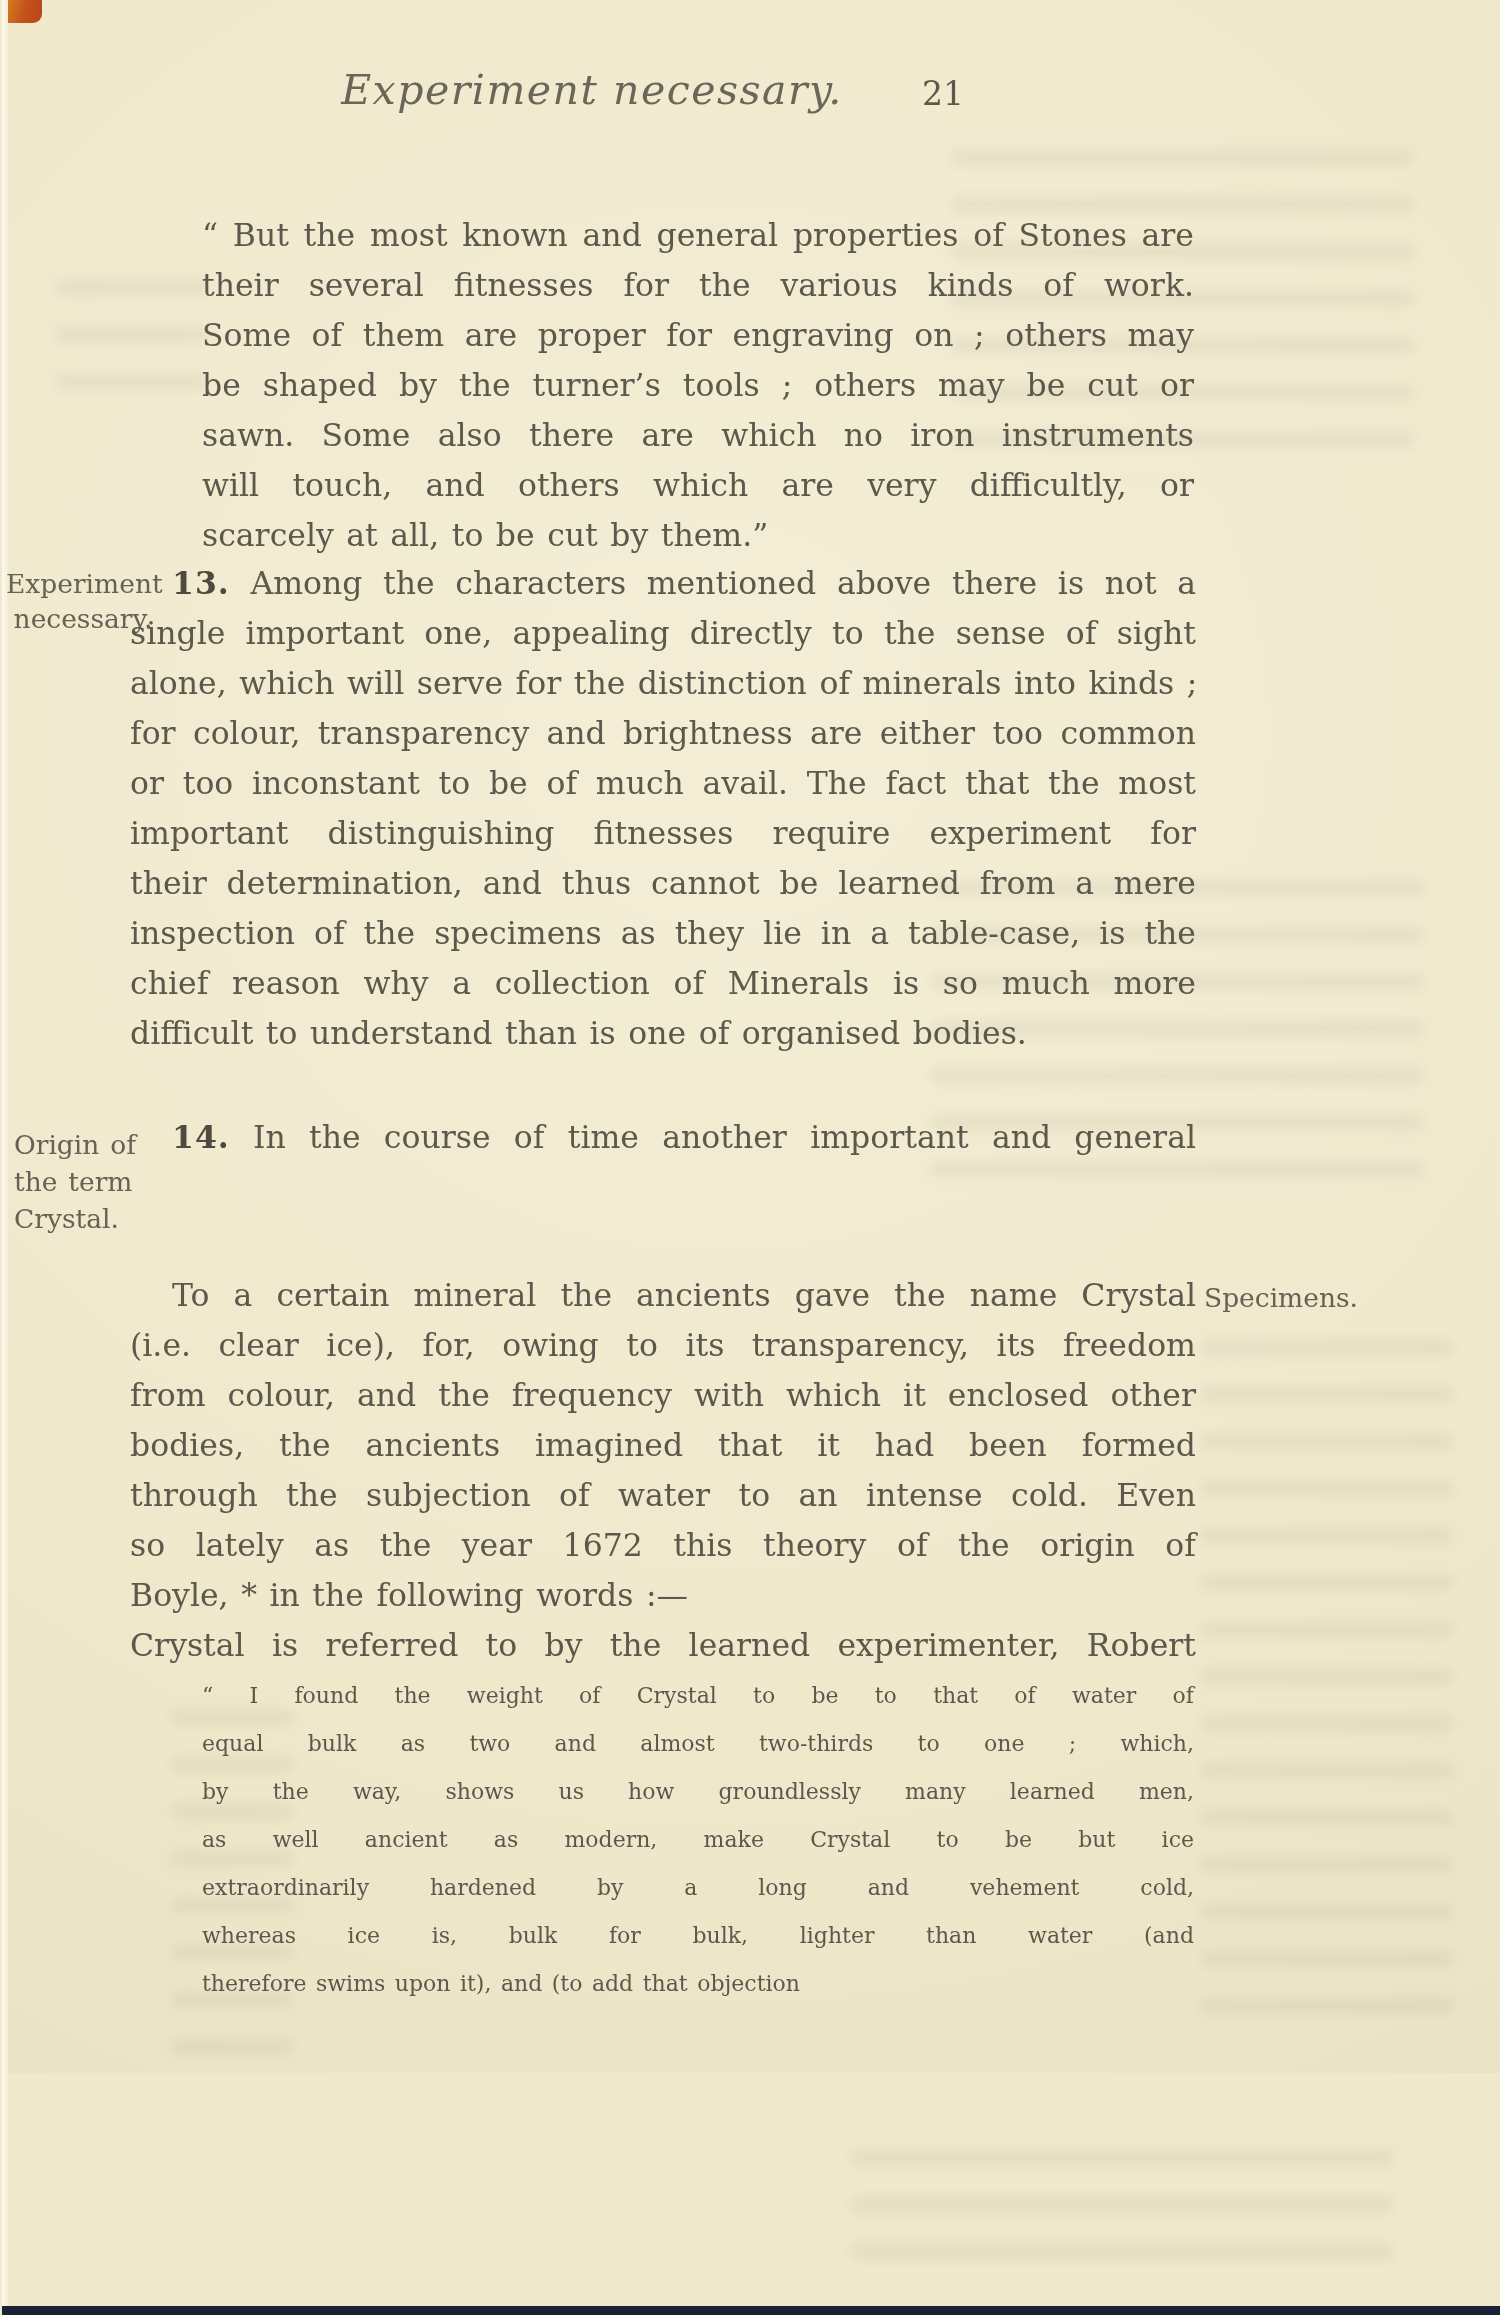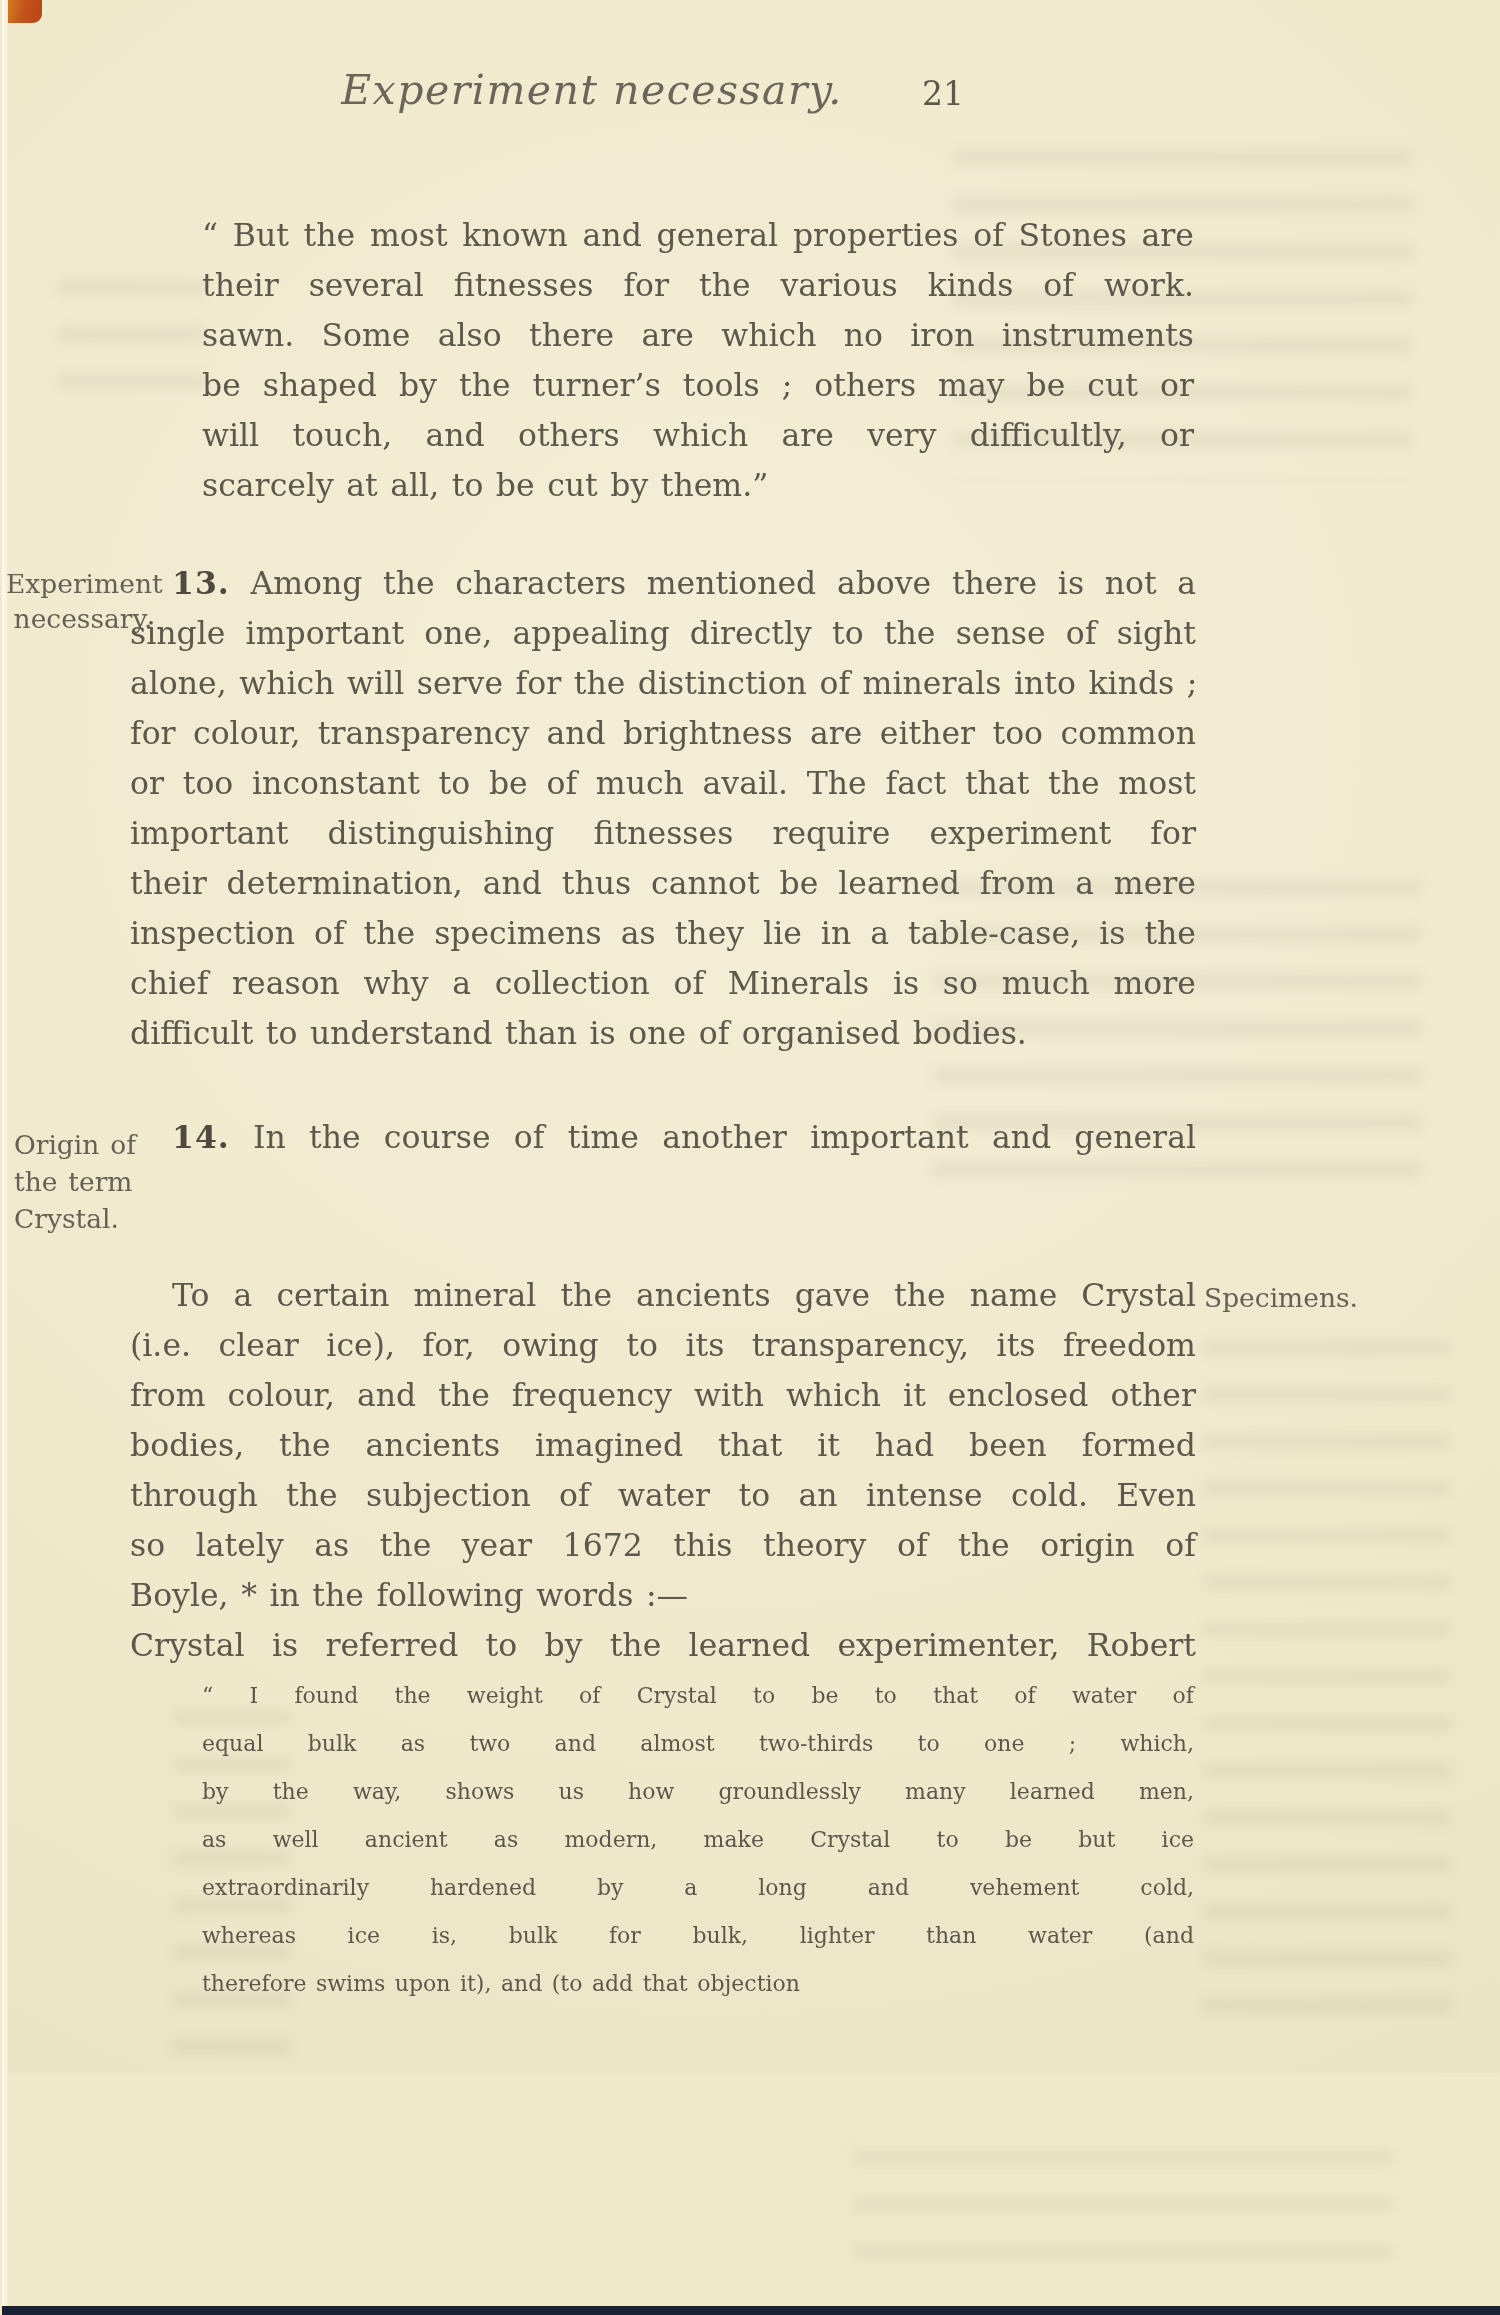--- a/index.html
+++ b/index.html
@@ -64,22 +64,23 @@
   <div class="ghost" id="ghost4"></div>
   <div class="ghost" id="ghost5"></div>
   <div class="ghost" id="ghost6"></div>
 
   <div class="blk" id="running-head">Experiment necessary.</div>
   <div class="blk" id="page-number">21</div>
 
   <div class="blk" id="quote-stones">
     <div class="tl">“ But the most known and general properties of Stones are</div>
     <div class="tl">their several fitnesses for the various kinds of work.</div>
+    <div class="tl">Some of them are proper for engraving on ; others may</div>
+    <div class="tl">be shaped by the turner’s tools ; others may be cut or</div>
     <div class="tl">sawn.  Some also there are which no iron instruments</div>
-    <div class="tl">be shaped by the turner’s tools ; others may be cut or</div>
     <div class="tl">will touch, and others which are very difficultly, or</div>
     <div class="tl endline">scarcely at all, to be cut by them.”</div>
   </div>
 
   <div class="blk" id="margin-exp">
     <div class="tl endline" style="text-align:center;text-align-last:center">Experiment</div>
     <div class="tl endline" style="text-align:center;text-align-last:center">necessary.</div>
   </div>
 
   <div class="blk" id="para13">

